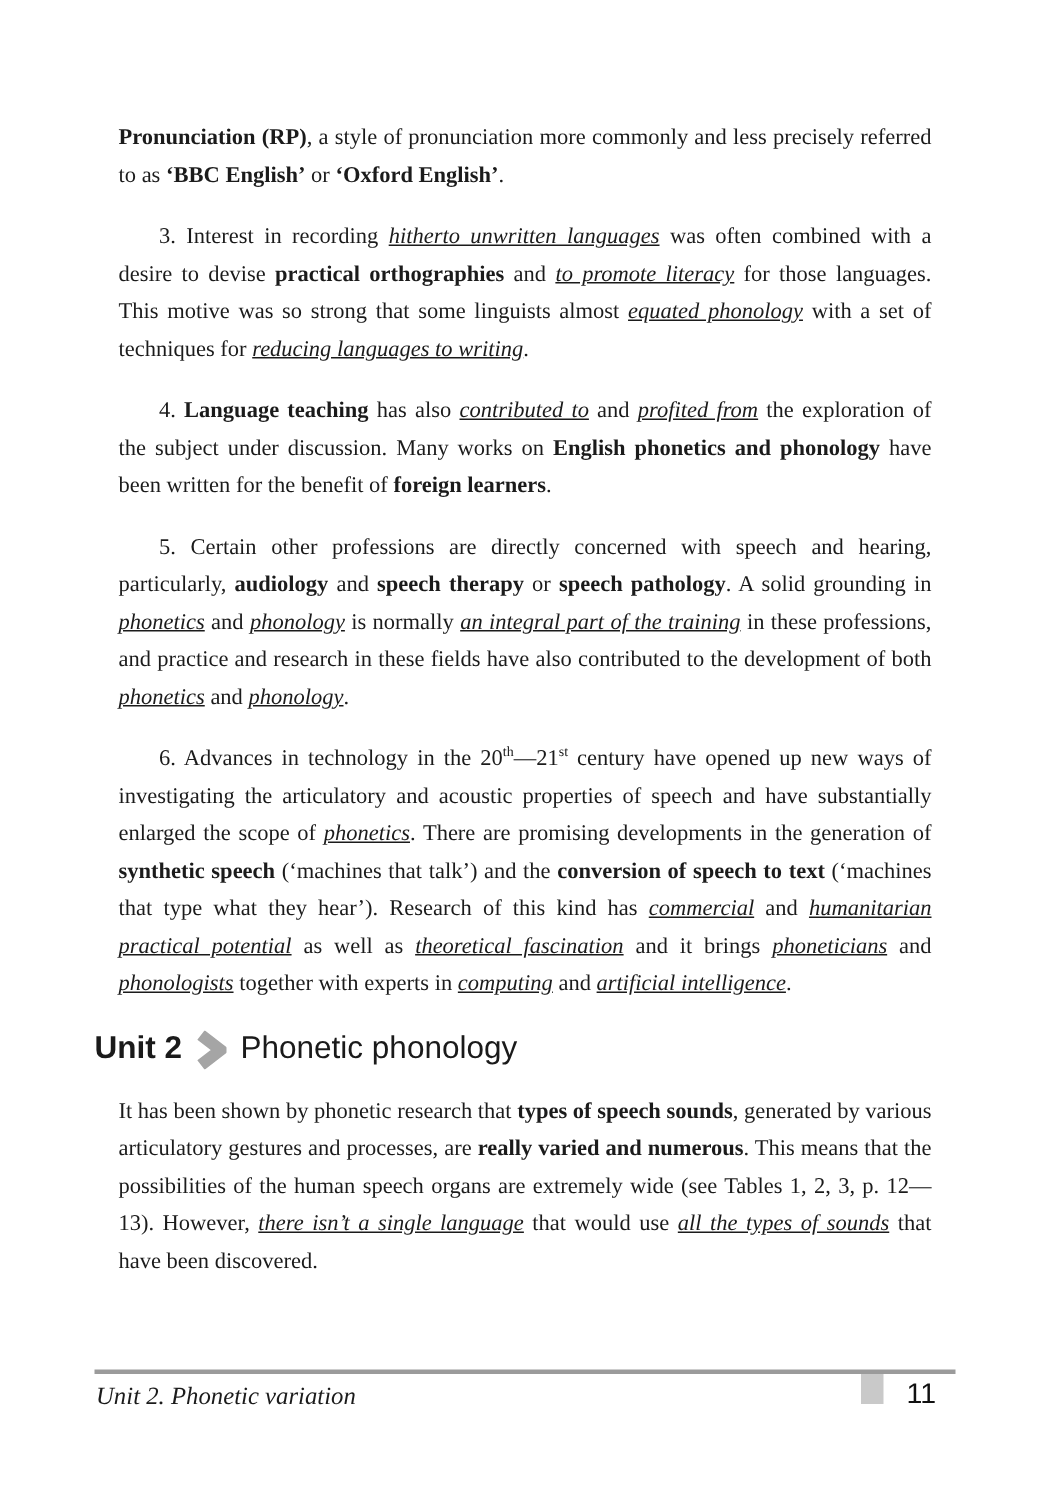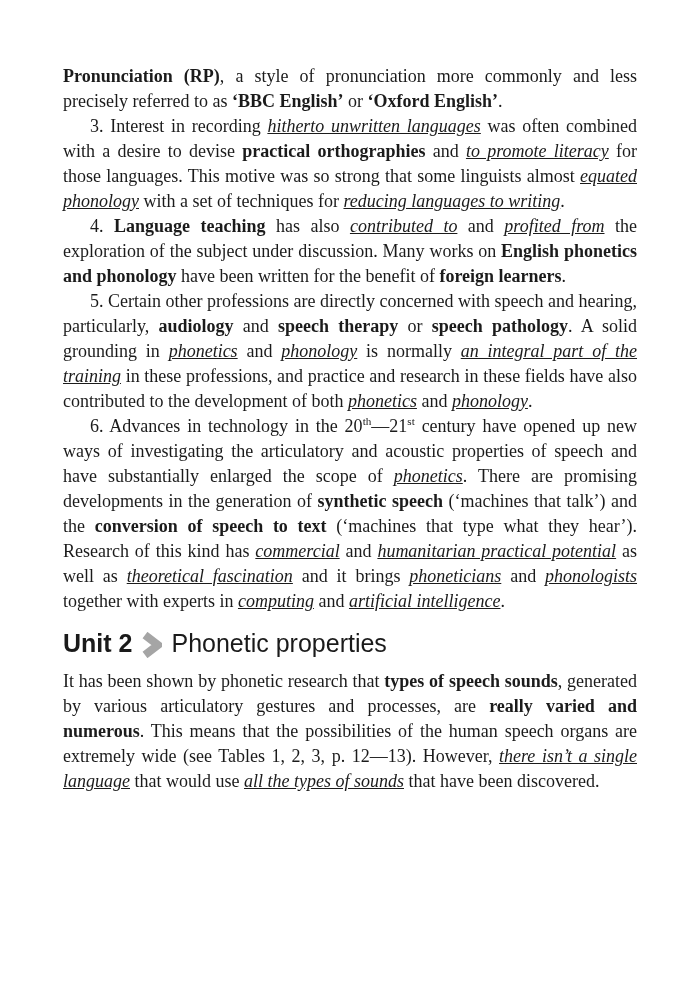--- a/index.html
+++ b/index.html
@@ -14,40 +14,40 @@
     position: relative;
     width: 700px; height: 1000px;
     background: #ffffff;
   }
   .content {
     position: absolute;
     left: 63px; top: 64px;
     width: 574px;
   }
   .body-text p {
-    margin: 0;
-    font-size: 18px;
+    margin: 16px;
+    font-size: 15px;
     line-height: 25px;
     text-align: justify;
     hyphens: none;
   }
   .body-text p.indent { text-indent: 27px; }
   .b { font-weight: bold; }
   .i { font-style: italic; text-decoration: underline; }
   sup {
     font-size: 62%;
     line-height: 0;
     vertical-align: super;
   }
   .unit-heading {
     display: flex;
     align-items: center;
     margin: 15px 0 11px 0;
     font-family: "Liberation Sans", sans-serif;
-    font-size: 25px;
+    font-size: 21px;
     color: #1a1a1a;
     font-weight: normal;
   }
   .unit-label { font-weight: bold; }
   .chevron {
     display: inline-block;
     margin: 2px 9px 0 9px;
     flex: 0 0 auto;
   }
   .unit-title { font-weight: normal; }
@@ -99,23 +99,29 @@
         <p class="indent"><span>4. </span><span class="b">Language teaching</span><span> has also </span><span class="i">contributed to</span><span> and </span><span class="i">profited from</span><span> the exploration of the subject under discussion. Many works on </span><span class="b">English phonetics and phonology</span><span> have been written for the benefit of </span><span class="b">foreign learners</span><span>.</span></p>
         <p class="indent"><span>5. Certain other professions are directly concerned with speech and hearing, particularly, </span><span class="b">audiology</span><span> and </span><span class="b">speech therapy</span><span> or </span><span class="b">speech pathology</span><span>. A solid grounding in </span><span class="i">phonetics</span><span> and </span><span class="i">phonology</span><span> is normally </span><span class="i">an integral part of the training</span><span> in these professions, and practice and research in these fields have also contributed to the development of both </span><span class="i">phonetics</span><span> and </span><span class="i">phonology</span><span>.</span></p>
         <p class="indent"><span>6. Advances in technology in the 20</span><sup>th</sup><span>—21</span><sup>st</sup><span> century have opened up new ways of investigating the articulatory and acoustic properties of speech and have substantially enlarged the scope of </span><span class="i">phonetics</span><span>. There are promising developments in the generation of </span><span class="b">synthetic speech</span><span> (‘machines that talk’) and the </span><span class="b">conversion of speech to text</span><span> (‘machines that type what they hear’). Research of this kind has </span><span class="i">commercial</span><span> and </span><span class="i">humanitarian practical potential</span><span> as well as </span><span class="i">theoretical fascination</span><span> and it brings </span><span class="i">phoneticians</span><span> and </span><span class="i">phonologists</span><span> together with experts in </span><span class="i">computing</span><span> and </span><span class="i">artificial intelligence</span><span>.</span></p>
       </div>
 
     <h2 class="unit-heading">
       <span class="unit-label">Unit 2</span>
       <svg class="chevron" width="21" height="26" viewBox="0 0 21 26" aria-hidden="true">
         <path d="M4 3 L17 13 L4 23" fill="none" stroke="#a5a5a5" stroke-width="8" stroke-linejoin="miter"></path>
       </svg>
-      <span class="unit-title">Phonetic properties</span>
+      <span class="unit-title">Phonetic phonology</span>
     </h2>
 
     <div class="body-text">
         <p><span>It has been shown by phonetic research that </span><span class="b">types of speech sounds</span><span>, generated by various articulatory gestures and processes, are </span><span class="b">really varied and numerous</span><span>. This means that the possibilities of the human speech organs are extremely wide (see Tables 1, 2, 3, p. 12—13). However, </span><span class="i">there isn’t a single language</span><span> that would use </span><span class="i">all the types of sounds</span><span> that have been discovered.</span></p>
       </div>
 
   </div>
 
+  <div class="footer">
+    <div class="footer-rule"></div>
+    <span class="running-title">Unit 2. Phonetic variation</span>
+    <span class="page-marker"></span>
+    <span class="page-number">11</span>
+  </div>
 
 </div>
 
 </body></html>

